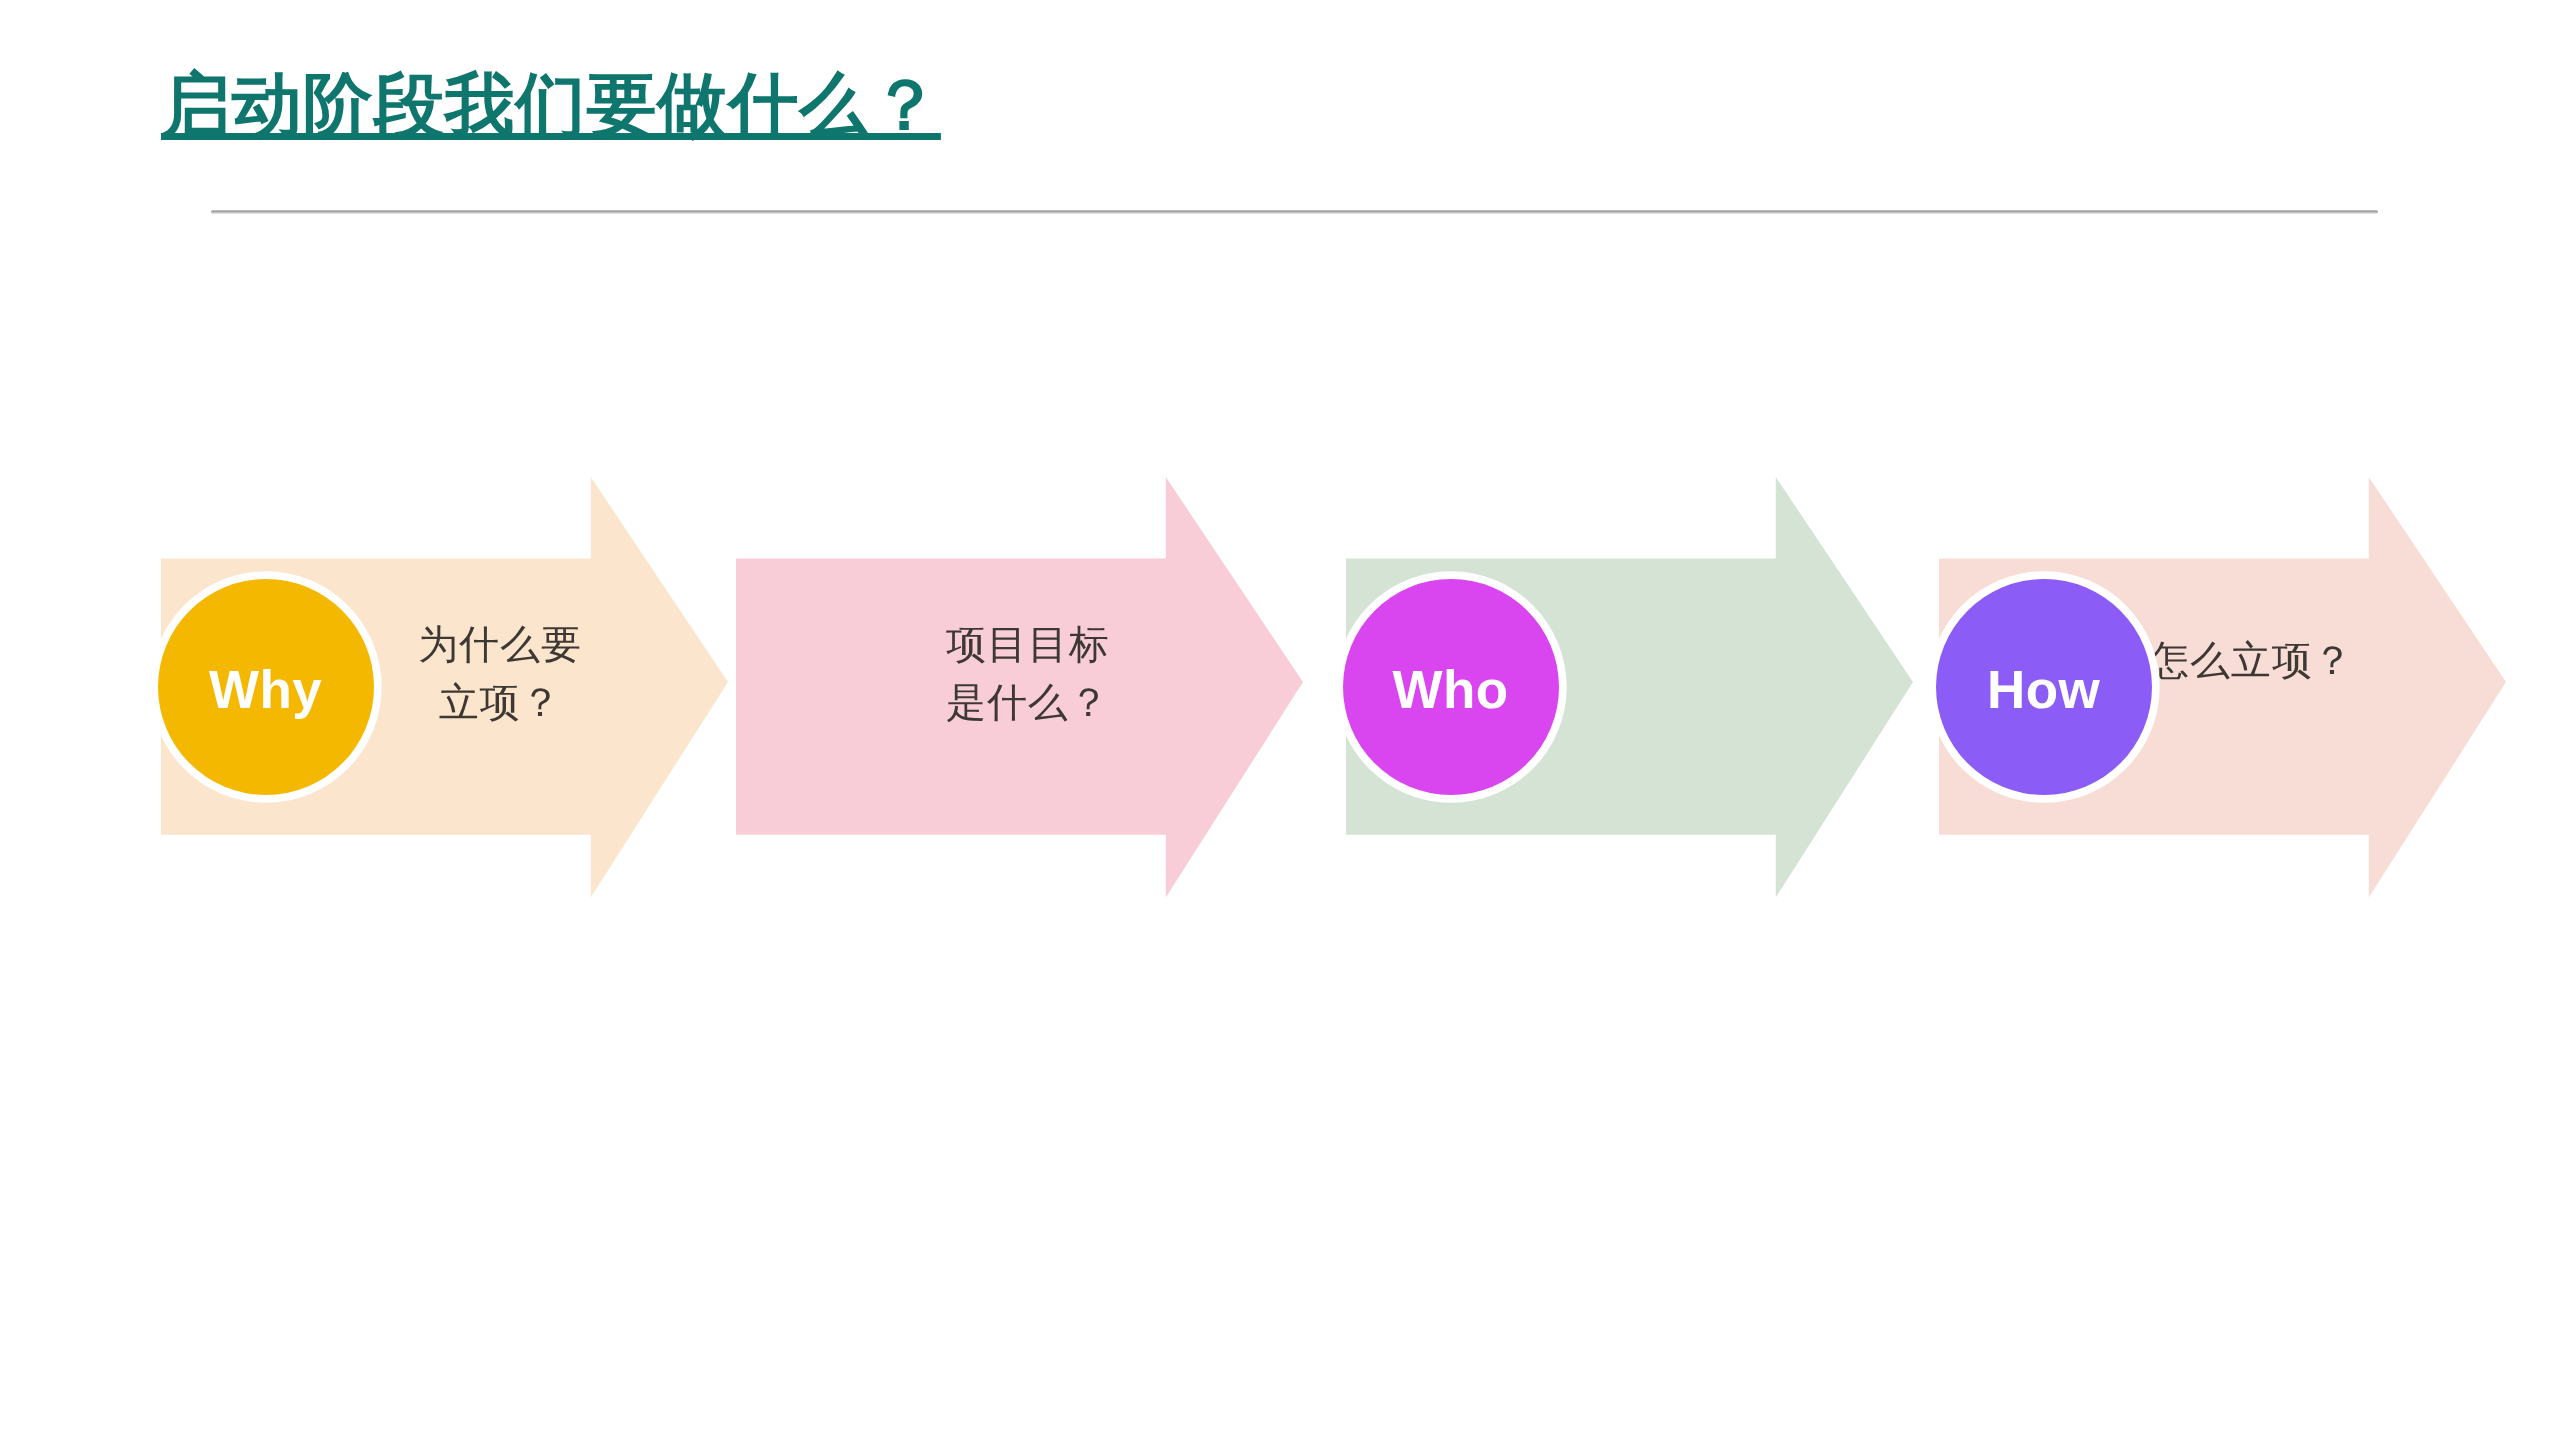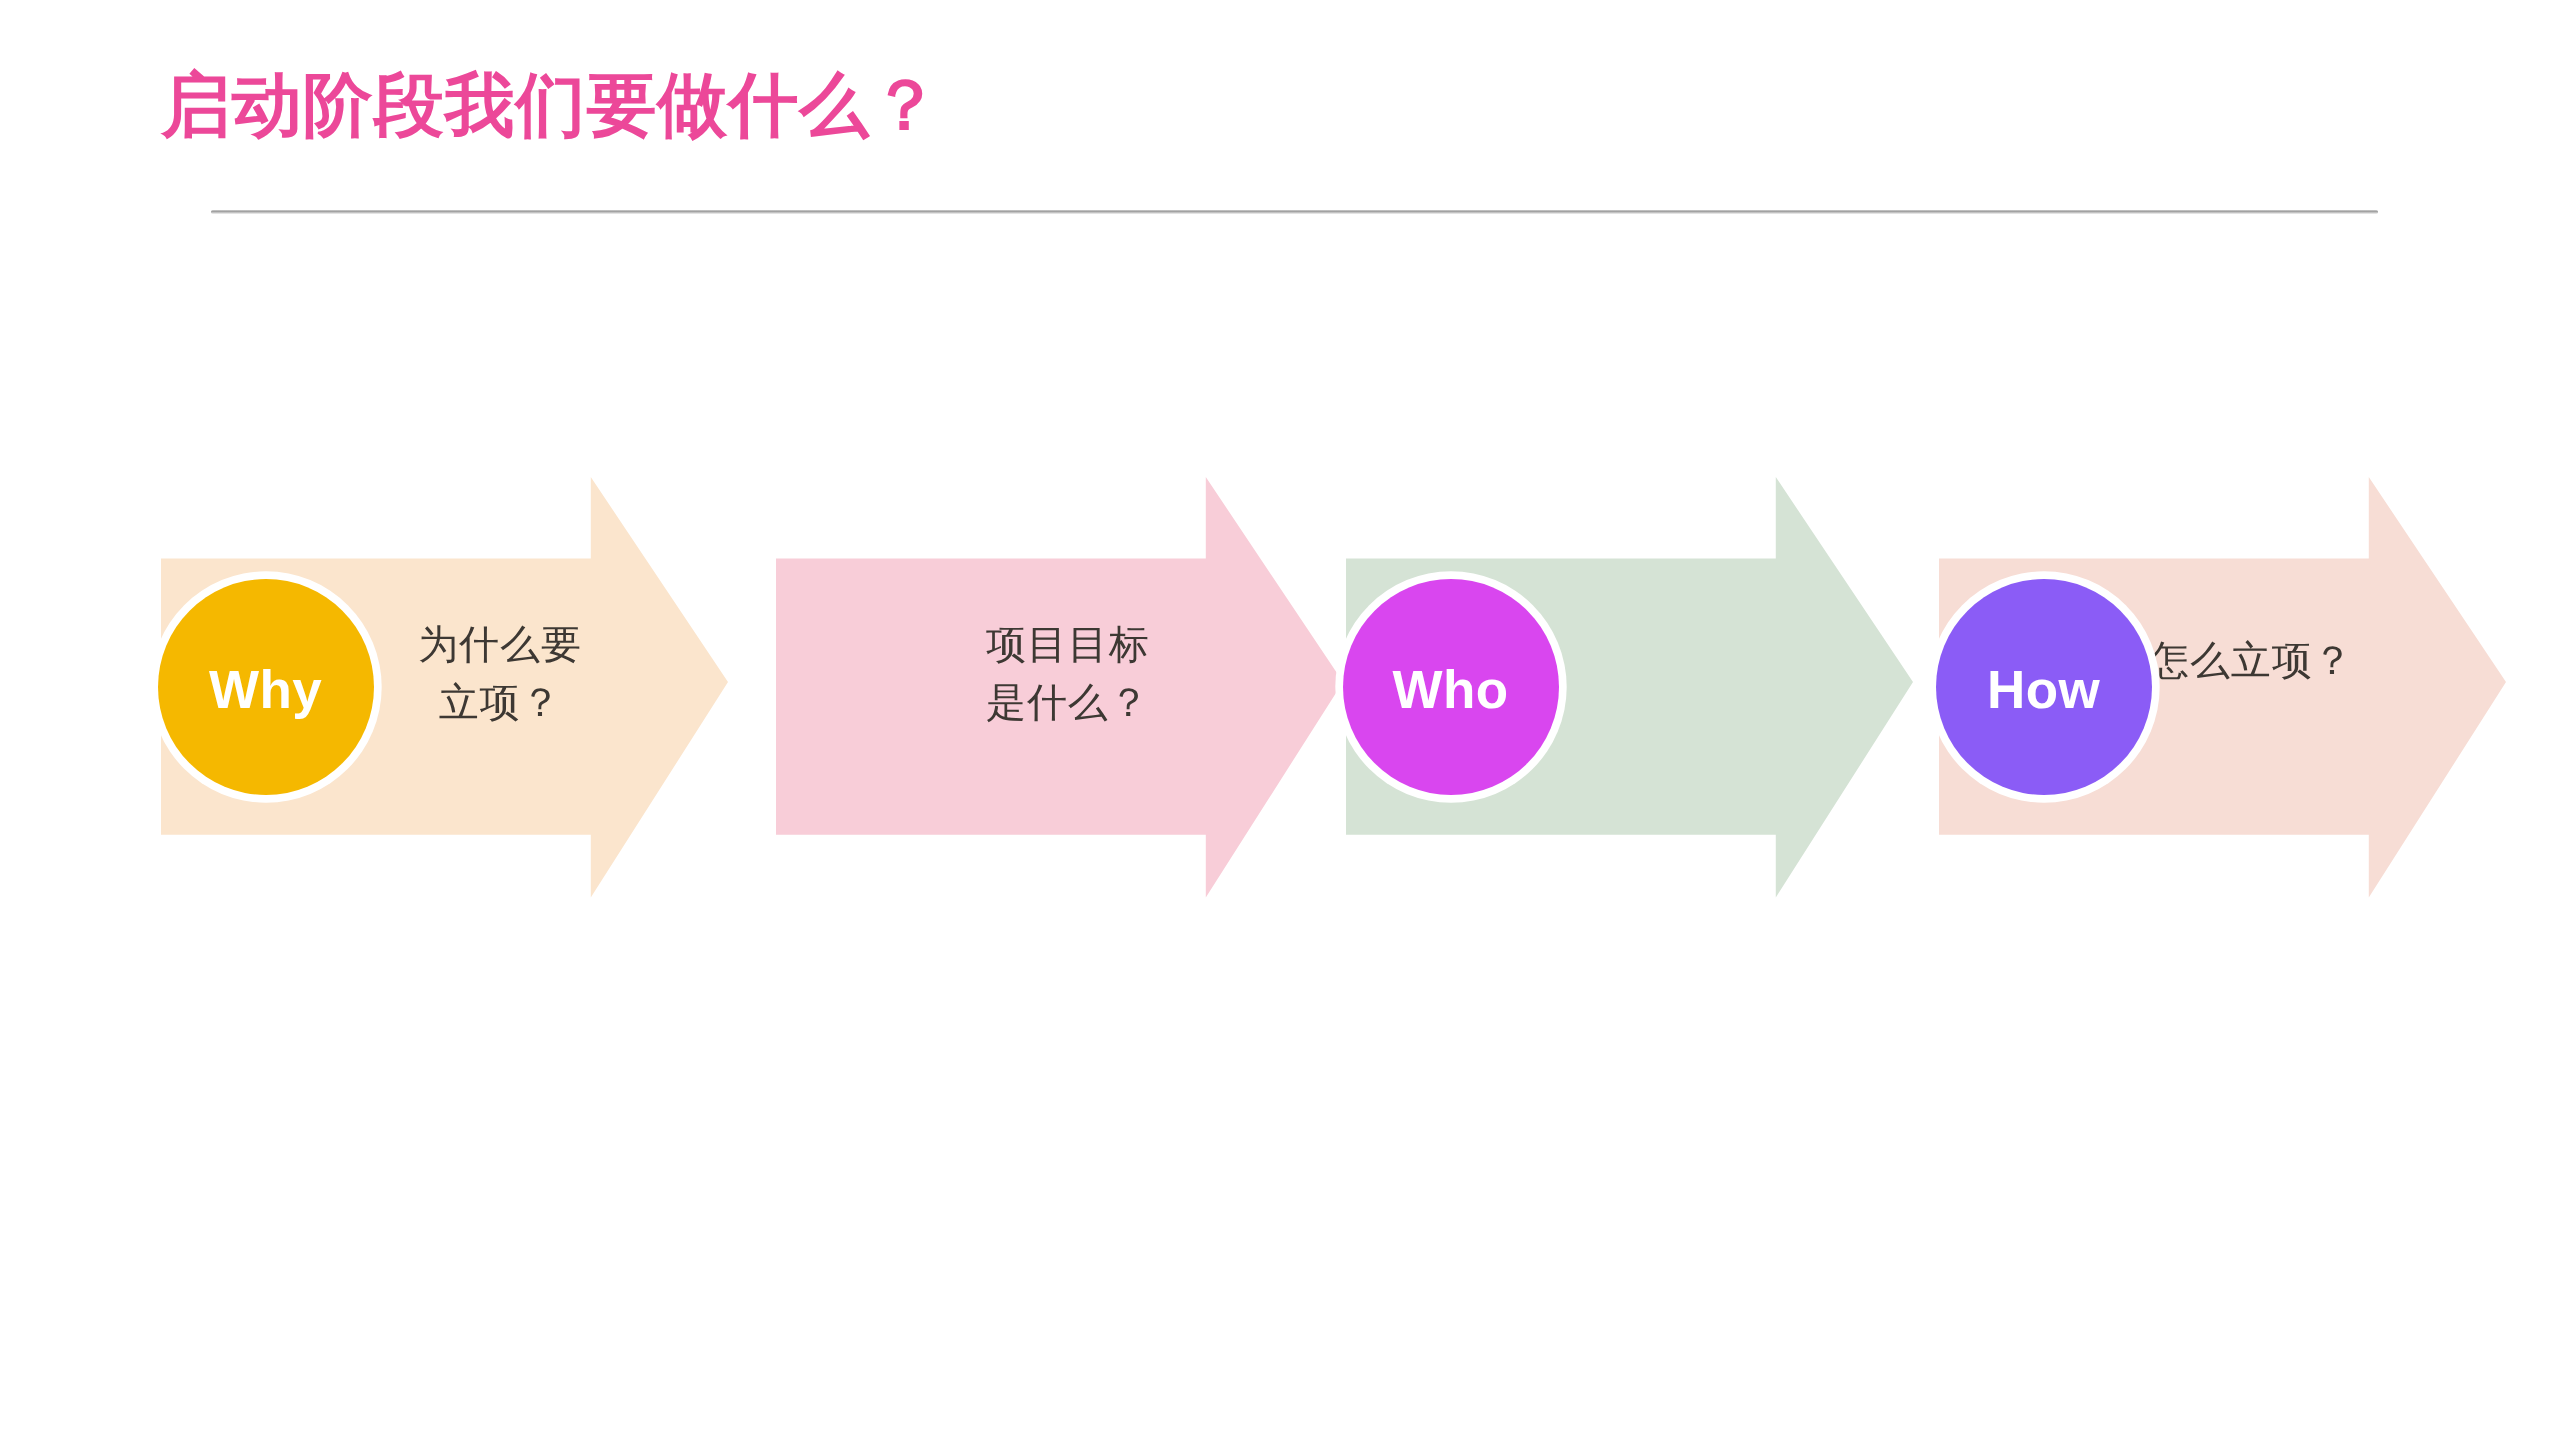--- a/index.html
+++ b/index.html
@@ -19,23 +19,24 @@
   }
 
   
   #page-title {
     position: absolute;
     left: 161px;
     top: 67px;
     font-size: 70px;
     font-weight: bold;
     letter-spacing: 0.9px;
-    color: #ec4899;
+    color: #0f766e;
     line-height: 1.1;
     white-space: nowrap;
+    text-decoration: underline;
   }
   #title-rule {
     position: absolute;
     left: 211px;
     top: 210px;
     width: 2167px;
     height: 4.3px;
     background: linear-gradient(to bottom,
                 #ffffff 0%,
                 #8e8e8e 22%,
@@ -122,21 +123,21 @@
 
   <div id="flow">
       <div class="flow-group" style="left: 161px;">
         <div class="arrow-shape" style="background: rgb(251, 229, 205);"></div>
         <div class="arrow-label align-center">为什么要
 立项？</div>
         <div class="badge" style="background: rgb(245, 184, 0);">
           <span class="badge-text">Why</span>
         </div>
       </div>
-      <div class="flow-group" style="left: 776px;">
+      <div class="flow-group" style="left: 736px;">
         <div class="arrow-shape" style="background: rgb(248, 205, 216);"></div>
         <div class="arrow-label align-left">项目目标
 是什么？</div>
       </div>
       <div class="flow-group" style="left: 1346px;">
         <div class="arrow-shape" style="background: rgb(213, 227, 213);"></div>
         <div class="badge" style="background: #d946ef;">
           <span class="badge-text">Who</span>
         </div>
       </div>

